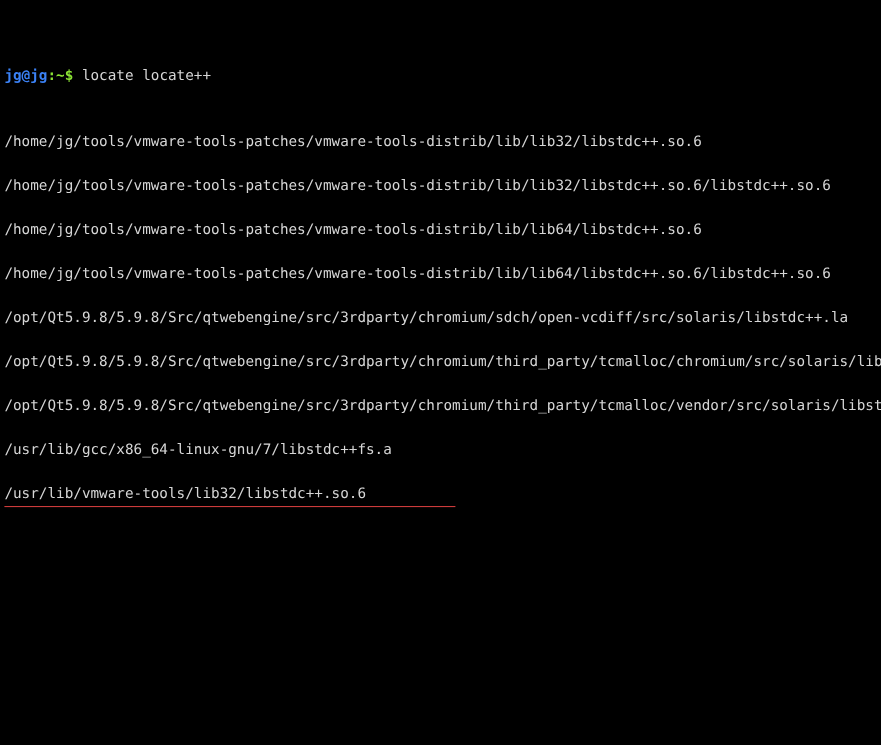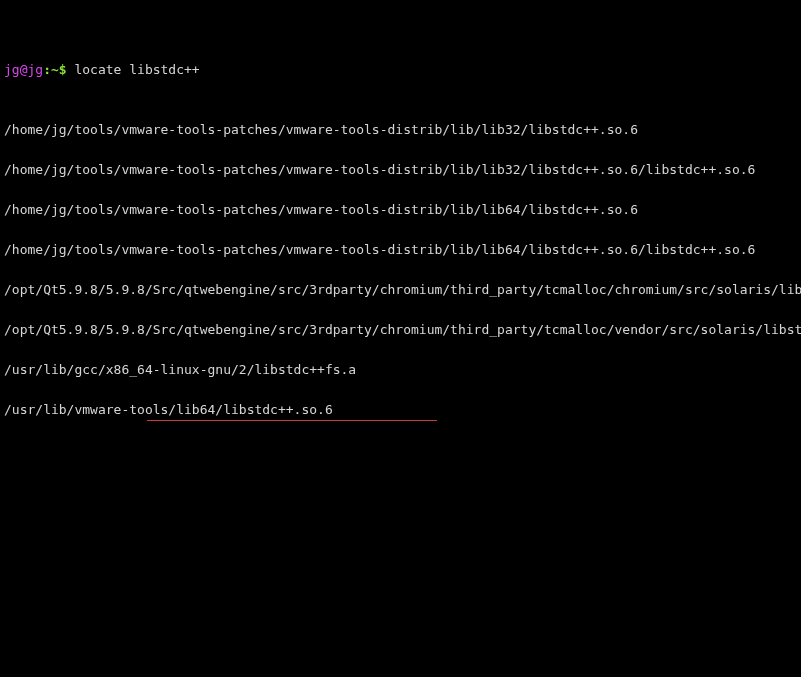--- a/index.html
+++ b/index.html
@@ -12,45 +12,46 @@
   }
   .terminal {
     font-family: "DejaVu Sans Mono", "Consolas", monospace;
     font-size: 13px;
     line-height: 20px;
     color: #d6d6d6;
     padding: 0 4px;
     white-space: pre;
     position: relative;
   }
-  .prompt-user { color: #d946ef; font-weight: normal; }
+  .prompt-user { color: #3b82f6; font-weight: bold; }
   .prompt-sep  { color: #8ae234; font-weight: bold; }
   .cmd { color: #d6d6d6; }
   .line { position: relative; display: block; }
   .underline-red {
     position: absolute;
     height: 0;
     border-bottom: 1.5px solid #cc3b3b;
     pointer-events: none;
   }
 </style>
 </head>
 <body>
 
 <div class="terminal">
   <span class="line">
-<span class="prompt-user">jg@jg</span><span class="prompt-sep">:~$</span> <span class="cmd">locate libstdc++</span></span>
+<span class="prompt-user">jg@jg</span><span class="prompt-sep">:~$</span> <span class="cmd">locate locate++</span></span>
   <div id="output"><span class="line">/home/jg/tools/vmware-tools-patches/vmware-tools-distrib/lib/lib32/libstdc++.so.6</span>
 <span class="line">/home/jg/tools/vmware-tools-patches/vmware-tools-distrib/lib/lib32/libstdc++.so.6/libstdc++.so.6</span>
 <span class="line">/home/jg/tools/vmware-tools-patches/vmware-tools-distrib/lib/lib64/libstdc++.so.6</span>
 <span class="line">/home/jg/tools/vmware-tools-patches/vmware-tools-distrib/lib/lib64/libstdc++.so.6/libstdc++.so.6</span>
+<span class="line">/opt/Qt5.9.8/5.9.8/Src/qtwebengine/src/3rdparty/chromium/sdch/open-vcdiff/src/solaris/libstdc++.la</span>
 <span class="line">/opt/Qt5.9.8/5.9.8/Src/qtwebengine/src/3rdparty/chromium/third_party/tcmalloc/chromium/src/solaris/libstdc++.la</span>
 <span class="line">/opt/Qt5.9.8/5.9.8/Src/qtwebengine/src/3rdparty/chromium/third_party/tcmalloc/vendor/src/solaris/libstdc++.la</span>
-<span class="line">/usr/lib/gcc/x86_64-linux-gnu/2/libstdc++fs.a</span>
-<span class="line">/usr/lib/vmware-tools/lib64/libstdc++.so.6<span class="underline-red" style="left: 143px; width: 290px; bottom: -1px;"></span></span>
+<span class="line">/usr/lib/gcc/x86_64-linux-gnu/7/libstdc++fs.a</span>
+<span class="line">/usr/lib/vmware-tools/lib32/libstdc++.so.6<span class="underline-red" style="left: 0px; width: 410px; bottom: -1px;"></span></span>
 
 
 
 
 
 
 
 
 
 

